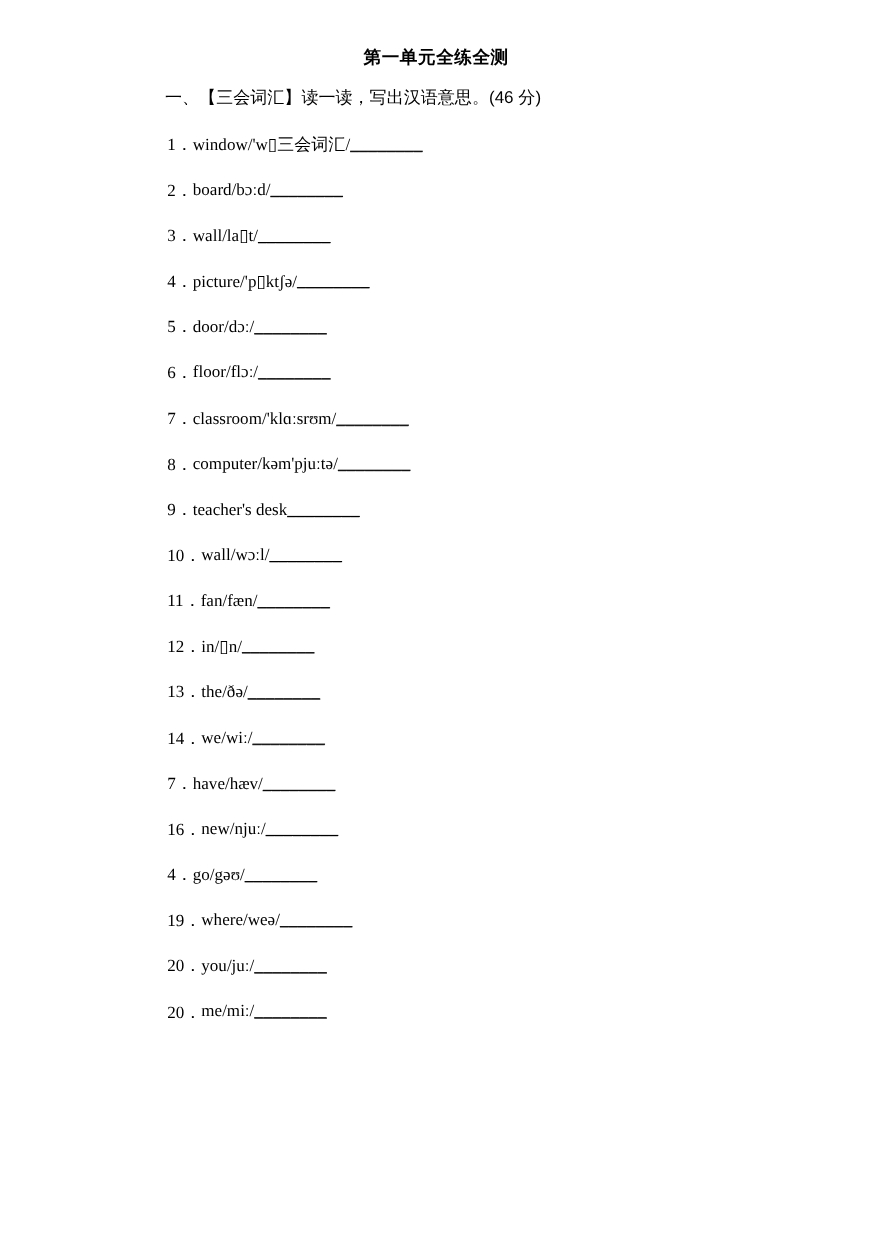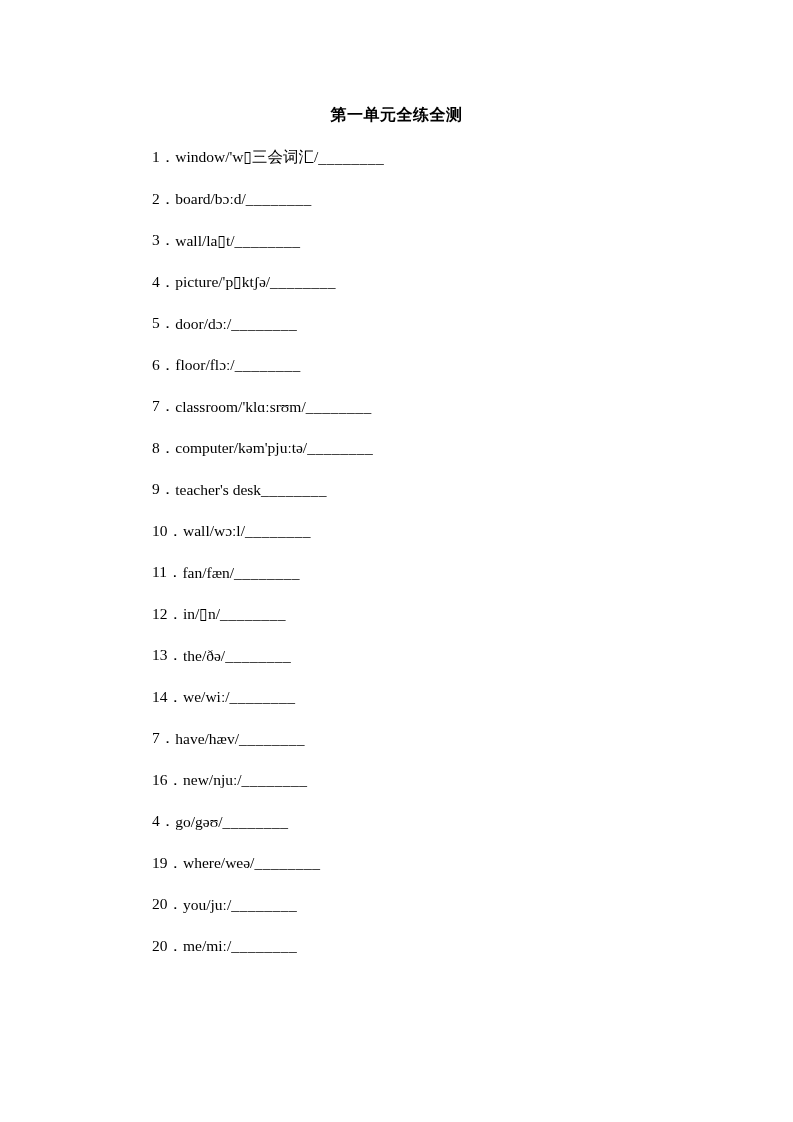--- a/index.html
+++ b/index.html
@@ -8,21 +8,21 @@
   }
   body {
     width: 793px;
     height: 1122px;
     background: #ffffff;
     color: #000000;
     font-family: "Liberation Serif", "DejaVu Serif", serif;
     overflow: hidden;
   }
   .doc {
-    padding-top: 102px;
+    padding-top: 40px;
     box-sizing: border-box;
     width: 793px;
     height: 1122px;
   }
   .title, .subtitle {
     text-align: center;
     font-weight: bold;
     font-size: 16px;
     line-height: 25px;
     font-family: "Liberation Sans", "DejaVu Sans", sans-serif;
@@ -43,27 +43,29 @@
     display: flex;
     align-items: center;
     font-size: 15.5px;
     white-space: pre;
   }
   .vocab-item .num::after {
     content: "．";
   }
   .vocab-item .blank {
     letter-spacing: 0.5px;
+    text-decoration: underline;
   }
 </style>
 </head>
 <body>
 
 <div class="doc">
   <div class="title">第一单元全练全测</div>
+  <div class="section-header">一、【三会词汇】读一读，写出汉语意思。(46 分)</div>
   <div class="vocab-list">
       <div class="vocab-item"><span class="num">1</span><span class="txt">window/'w▯三会词汇/</span><span class="blank">________</span></div>
       <div class="vocab-item"><span class="num">2</span><span class="txt">board/bɔːd/</span><span class="blank">________</span></div>
       <div class="vocab-item"><span class="num">3</span><span class="txt">wall/la▯t/</span><span class="blank">________</span></div>
       <div class="vocab-item"><span class="num">4</span><span class="txt">picture/'p▯ktʃə/</span><span class="blank">________</span></div>
       <div class="vocab-item"><span class="num">5</span><span class="txt">door/dɔː/</span><span class="blank">________</span></div>
       <div class="vocab-item"><span class="num">6</span><span class="txt">floor/flɔː/</span><span class="blank">________</span></div>
       <div class="vocab-item"><span class="num">7</span><span class="txt">classroom/'klɑːsrʊm/</span><span class="blank">________</span></div>
       <div class="vocab-item"><span class="num">8</span><span class="txt">computer/kəm'pjuːtə/</span><span class="blank">________</span></div>
       <div class="vocab-item"><span class="num">9</span><span class="txt">teacher's desk</span><span class="blank">________</span></div>

